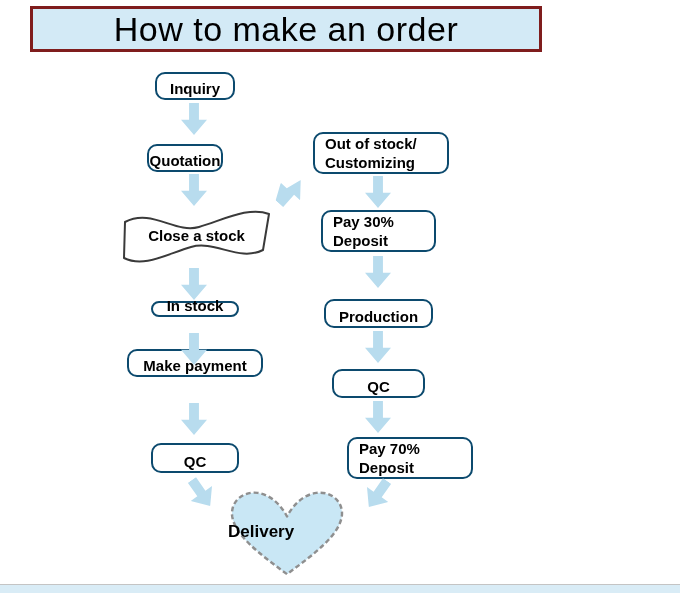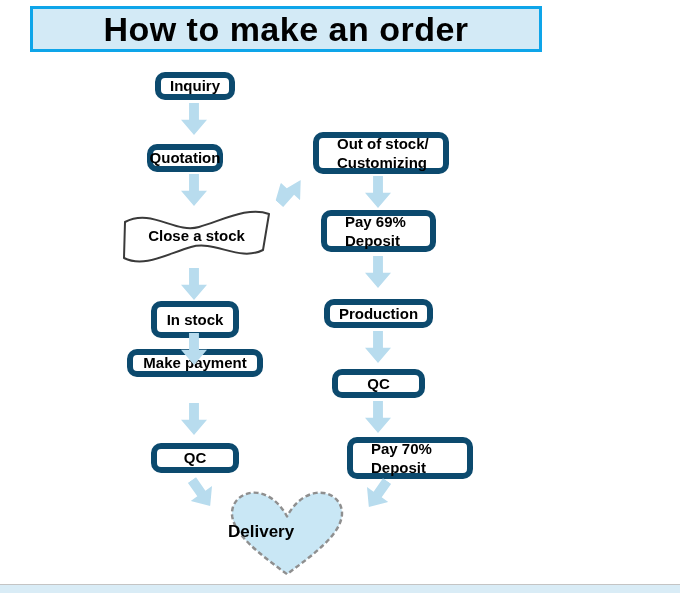--- a/index.html
+++ b/index.html
@@ -12,35 +12,35 @@
     height: 593px;
     background: #ffffff;
     overflow: hidden;
   }
 
   .title-banner {
     position: absolute;
     left: 30px; top: 6px;
     width: 512px; height: 46px;
     background: #d3eaf6;
-    border: 3px solid #0ea5e9;
+    border: 3px solid #7f1d1d;
     display: flex; align-items: center; justify-content: center;
-    font-size: 34px; font-weight: bold; letter-spacing: 0.5px;
+    font-size: 34px; font-weight: normal; letter-spacing: 0.5px;
   }
 
   .node {
     position: absolute;
     background: #ffffff;
-    border: 6px solid #0c4a6e;
+    border: 2px solid #0c4a6e;
     border-radius: 10px;
-    display: flex; align-items: center; justify-content: center;
+    display: flex; align-items: flex-end; justify-content: center;
     font-weight: bold; font-size: 15px; text-align: center;
   }
   .node .node-label { white-space: pre-line; line-height: 1.28; }
-  .node.two-line { justify-content: flex-start; text-align: left; padding-left: 18px; }
+  .node.two-line { justify-content: flex-start; text-align: left; padding-left: 10px; }
 
   .arrow {
     position: absolute;
     width: 26px; height: 32px;
     background: #b8dcee;
   }
   .arrow-down {
     clip-path: polygon(31% 0%, 69% 0%, 69% 52%, 100% 52%, 50% 100%, 0% 52%, 31% 52%);
   }
   .arrow-up {
@@ -95,39 +95,39 @@
     <span class="node-label">Quotation</span>
   </div>
 
   <div class="wave-shape">
     <svg width="159" height="62" viewBox="0 0 159 62">
       <path d="M 8 18 C 35 4, 58 30, 82 23 C 106 16, 132 2, 152 10 L 146 46 C 122 58, 98 36, 74 43 C 50 50, 27 64, 7 54 Z" fill="#ffffff" stroke="#3a3a3a" stroke-width="2" stroke-linejoin="round"></path>
     </svg>
     <span class="wave-label">Close a stock</span>
   </div>
 
-  <div class="node" style="left:151px; top:301px; width:88px; height:37px;">
+  <div class="node" style="left:151px; top:301px; width:88px; height:16px;">
     <span class="node-label">In stock</span>
   </div>
 
   <div class="node" style="left:127px; top:349px; width:136px; height:28px;">
     <span class="node-label">Make payment</span>
   </div>
 
   <div class="node" style="left:151px; top:443px; width:88px; height:30px;">
     <span class="node-label">QC</span>
   </div>
 
   <div class="node two-line" style="left:313px; top:132px; width:136px; height:42px;">
     <span class="node-label">Out of stock/
 Customizing</span>
   </div>
 
   <div class="node two-line" style="left:321px; top:210px; width:115px; height:42px;">
-    <span class="node-label">Pay 69%
+    <span class="node-label">Pay 30%
 Deposit</span>
   </div>
 
   <div class="node" style="left:324px; top:299px; width:109px; height:29px;">
     <span class="node-label">Production</span>
   </div>
 
   <div class="node" style="left:332px; top:369px; width:93px; height:29px;">
     <span class="node-label">QC</span>
   </div>

